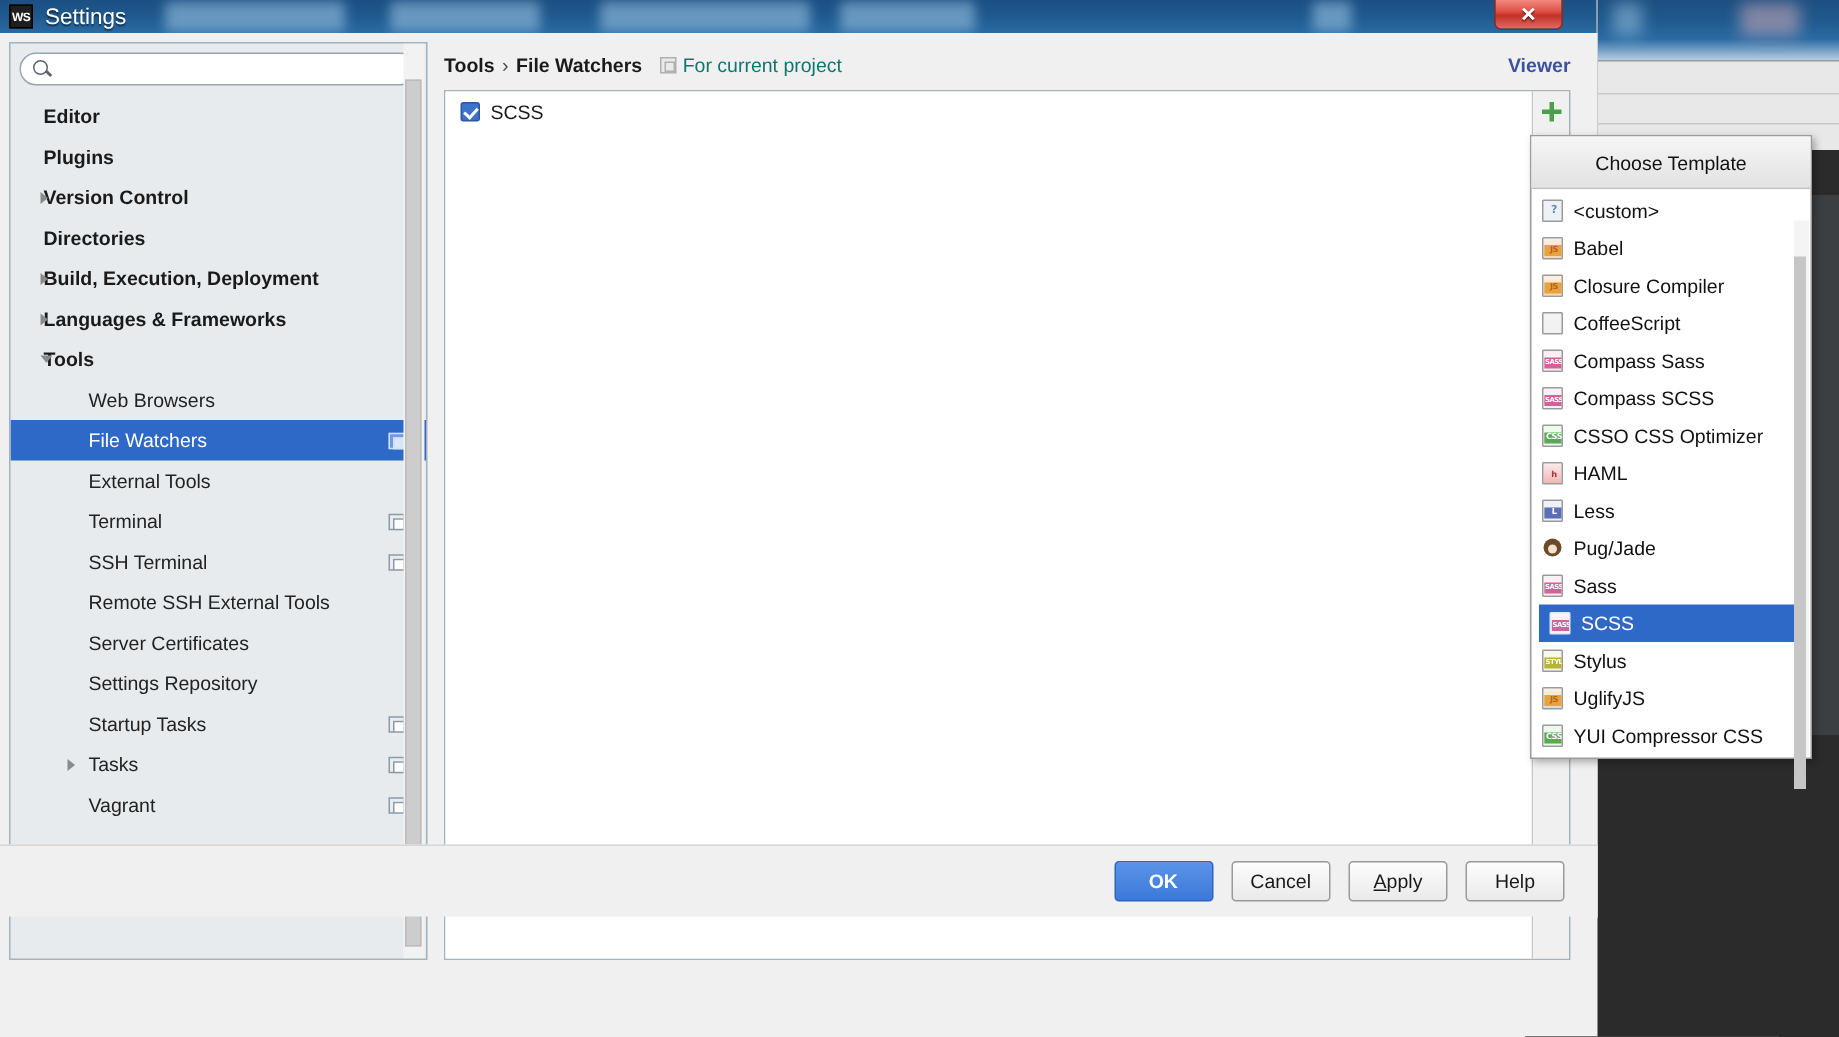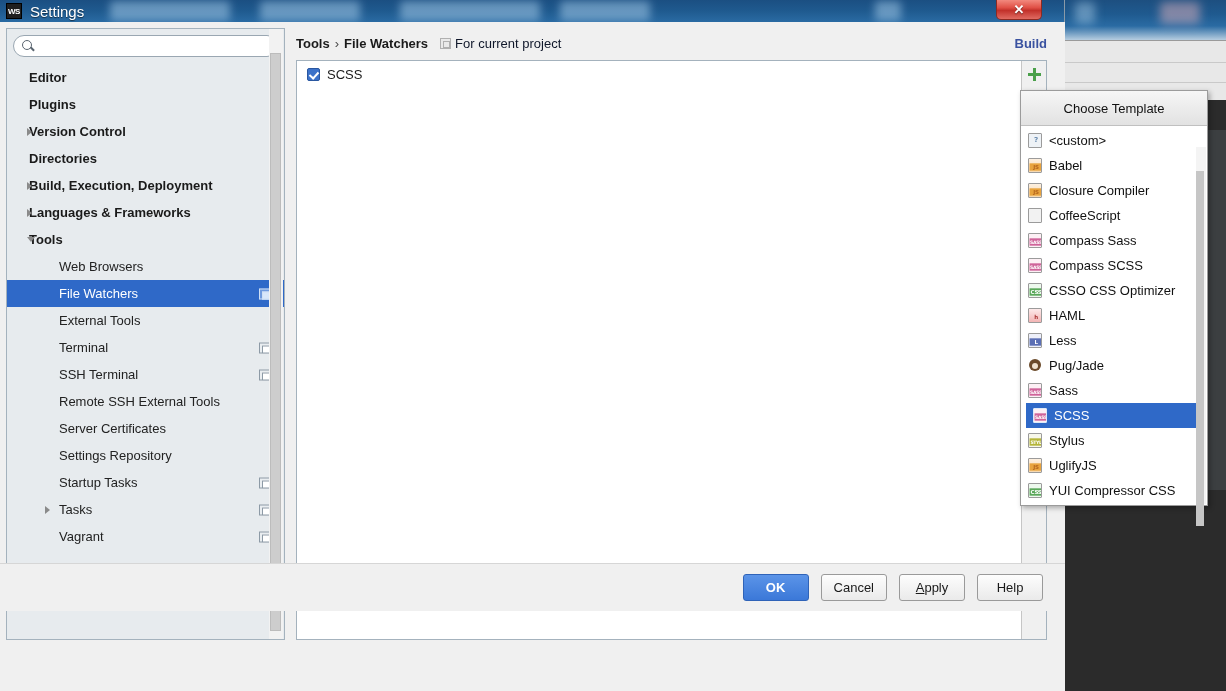--- a/index.html
+++ b/index.html
@@ -176,21 +176,21 @@
   .crumb { font-size: 13px; font-weight: bold; color: #1a1a1a; cursor:pointer; }
   .crumb-sep { font-size: 13px; color: #4a4a4a; margin: 0 5px; }
   .crumb-scope-icon {
     width: 11px; height: 11px; border: 1px solid #b0b0b0; background:#eaeaea;
     margin-left: 12px; margin-right: 4px; position: relative;
   }
   .crumb-scope-icon::after {
     content:''; position:absolute; left:2px; top:2px; width:5px; height:5px;
     border:1px solid #b0b0b0;
   }
-  .crumb-scope { font-size: 13px; color: #0f172a; }
+  .crumb-scope { font-size: 13px; color: #0f766e; }
   .reset-link {
     margin-left: auto; margin-right: 8px;
     font-size: 13px; font-weight: bold; color: #3a52a0; cursor: pointer;
   }
 
   .watchers-box {
     position: absolute; left: 0; top: 32px; right: 8px; height: 580px;
     border: 1px solid #a4b2bd; background: #ffffff;
     display: flex;
   }
@@ -433,21 +433,21 @@
           </div>
         </div>
 
         <div class="main-panel">
           <div class="breadcrumb-row">
             <span class="crumb">Tools</span>
             <span class="crumb-sep">›</span>
             <span class="crumb">File Watchers</span>
             <span class="crumb-scope-icon"></span>
             <span class="crumb-scope">For current project</span>
-            <span class="reset-link">Build</span>
+            <span class="reset-link">Viewer</span>
           </div>
 
           <div class="watchers-box">
             <div class="watchers-list" id="watchers-list">
                 <div class="watcher-row">
                   <span class="cb"></span>
                   <span>SCSS</span>
                 </div>
               </div>
             <div class="watchers-toolbar">

